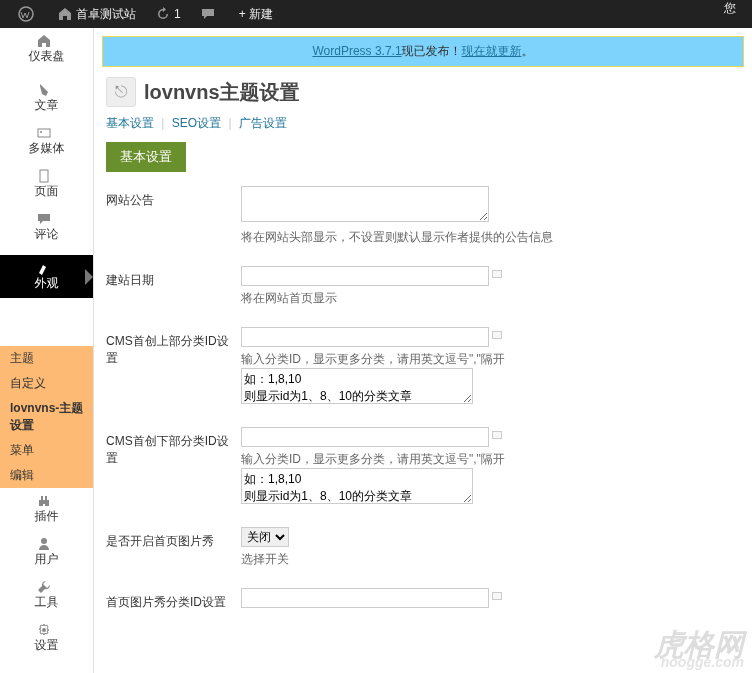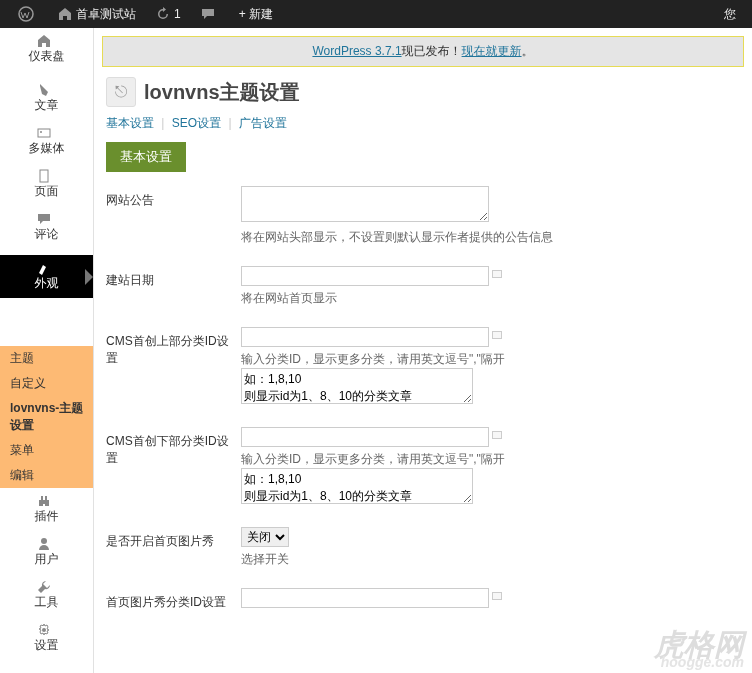--- a/index.html
+++ b/index.html
@@ -1,33 +1,33 @@
 <!DOCTYPE html>
 <html><head>
 <meta charset="utf-8">
 <style>
 * { margin: 0; padding: 0; box-sizing: border-box; }
 body { font-family: Arial, "Microsoft YaHei", sans-serif; font-size: 12px; color: #333; background: #fff; }
-.admin-bar { background: #222; height: 28px; display: flex; align-items: center; padding: 0 8px; color: #eee; font-size: 12px; }
+.admin-bar { background: #222; height: 28px; display: flex; padding: 0 8px; color: #eee; font-size: 12px; }
 .admin-bar-item { display: flex; align-items: center; padding: 0 10px; cursor: pointer; height: 100%; }
 .admin-bar-item svg { margin-right: 4px; }
 .admin-bar-right { margin-left: auto; padding-right: 8px; }
 .main-wrap { display: flex; min-height: calc(673px - 28px); }
 .sidebar { width: 94px; background: #fff; border-right: 1px solid #e1e1e1; }
 .menu-item { display: flex; align-items: center; padding: 6px 8px; cursor: pointer; font-size: 12px; border-bottom: 0; flex-direction: column; }
 .menu-item.hl { background: #000000; color: #fff; position: relative; }
 .menu-item.hl::after { content:""; position:absolute; right:-8px; top:50%; transform:translateY(-50%); border:8px solid transparent; border-left-color:#777; }
 .menu-item svg, .menu-item .ic { margin-right: 5px; width: 14px; height: 14px; display: inline-block; }
 .submenu { background: #fdba74; margin-top: 48px; }
 .submenu-item { padding: 4px 8px 4px 10px; cursor: pointer; font-size: 12px; }
 .submenu-item.cur { font-weight: bold; }
 .menu-sep { height: 4px; background: #fff; margin-top: 2px; }
 .collapse { padding: 8px; color: #aaa; cursor: pointer; font-size: 11px; }
 .content { flex: 1; background: #fff; }
-.notice { background: #e5e5e5; border: 1px solid #e6db55; margin: 8px; padding: 6px 10px; text-align: center; font-size: 12px; }
+.notice { background: #7dd3fc; border: 1px solid #e6db55; margin: 8px; padding: 6px 10px; text-align: center; font-size: 12px; }
 .notice a { color: #21759b; text-decoration: underline; }
 .page-title-wrap { display: flex; align-items: center; margin: 10px 12px 6px; }
 .page-title-icon { width: 30px; height: 30px; background: #eee; border: 1px solid #ddd; border-radius: 3px; display: flex; align-items: center; justify-content: center; margin-right: 8px; font-size: 16px; color: #999; }
 .page-title { font-size: 20px; color: #464646; }
 .tabs { margin: 8px 12px; font-size: 12px; }
 .tabs a { color: #21759b; text-decoration: none; }
 .tabs span.sep { color: #ccc; margin: 0 4px; }
 .section-header { background: #6a8f2d; color: #fff; padding: 6px 14px; margin: 10px 12px; width: 80px; font-size: 13px; }
 .form-table { margin: 10px 12px; width: calc(100% - 24px); border-collapse: collapse; }
 .form-table th { width: 135px; text-align: left; vertical-align: top; padding: 10px 4px 4px 0; font-size: 12px; font-weight: normal; }

